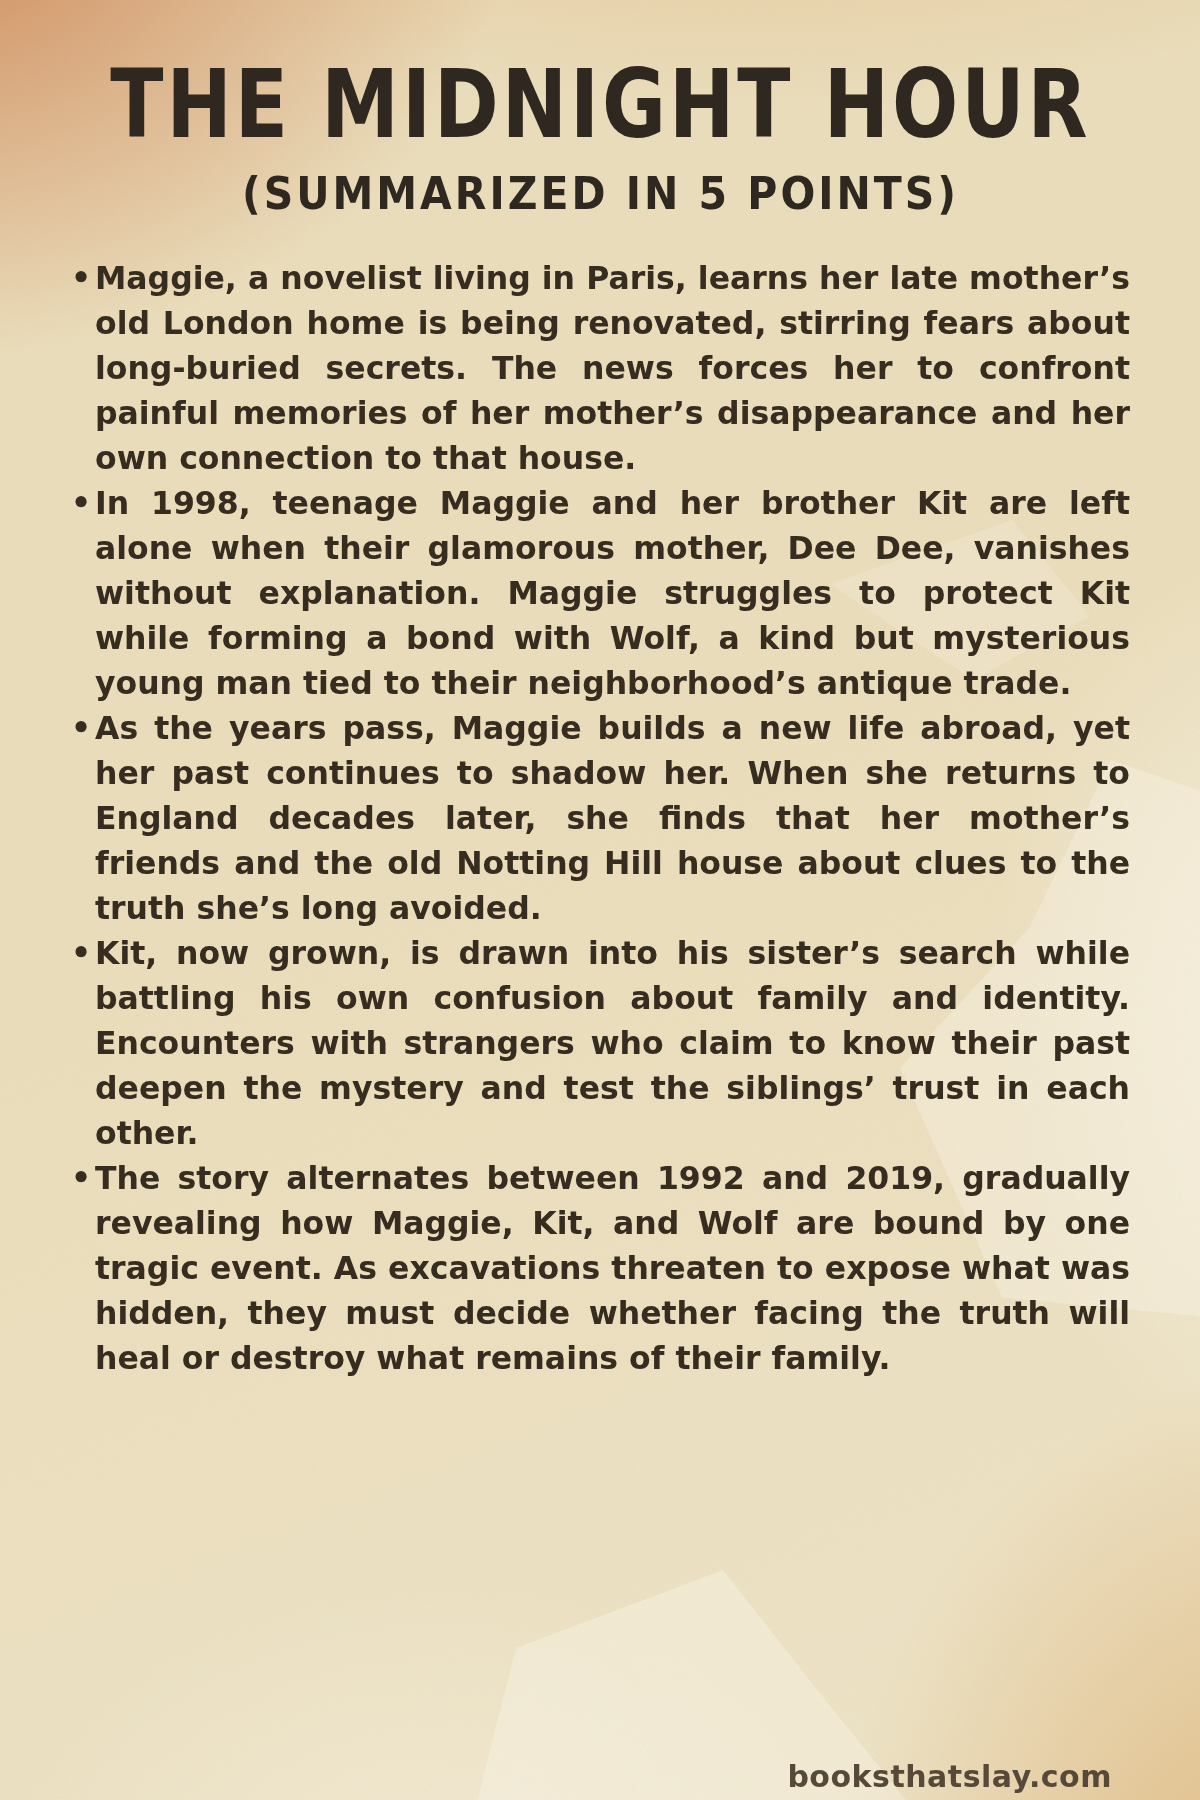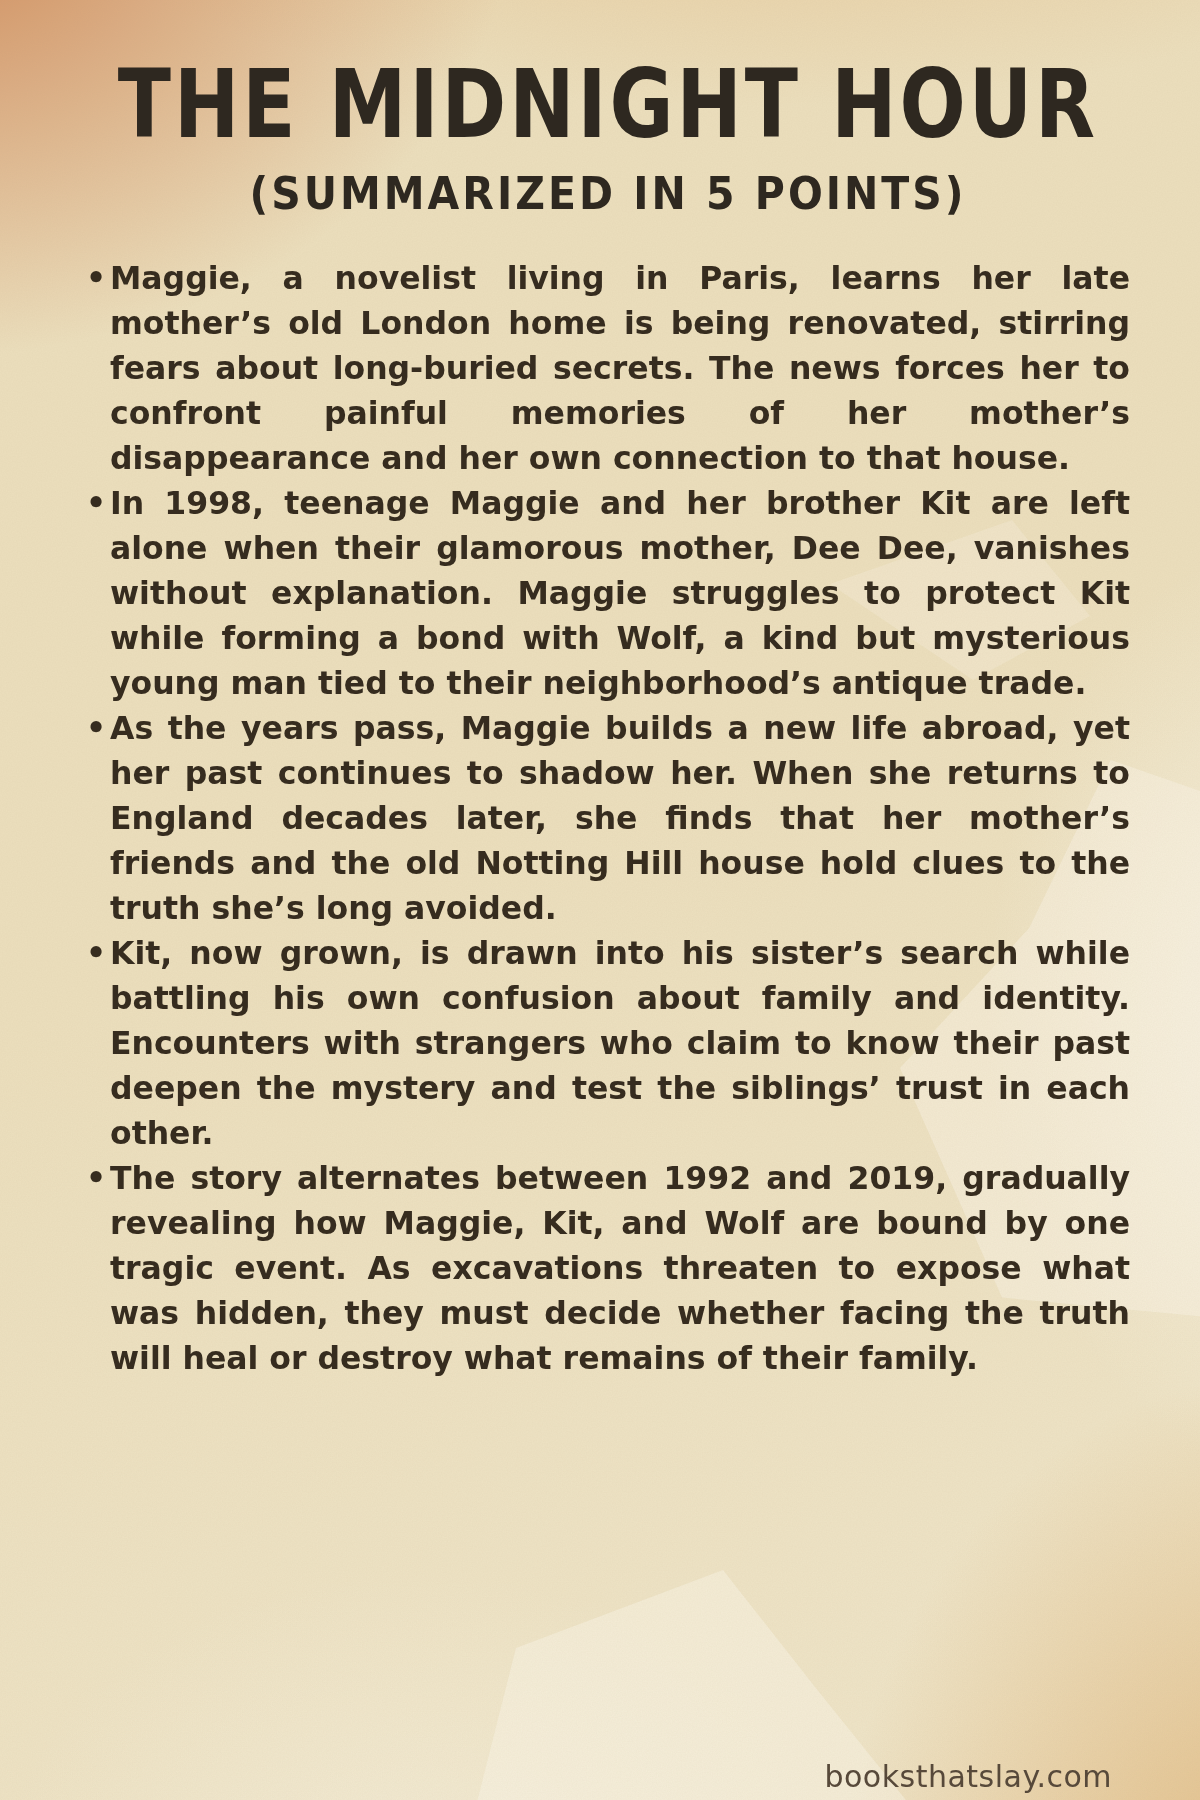--- a/index.html
+++ b/index.html
@@ -25,21 +25,21 @@
   .patch2{ left:470px; bottom:-30px; width:460px; height:260px;
     background:rgba(250,246,233,0.45);
     clip-path:polygon(10% 30%, 55% 0, 75% 45%, 100% 100%, 0 100%);
   }
   .patch3{ right:110px; top:520px; width:260px; height:160px;
     background:rgba(248,242,226,0.30);
     clip-path:polygon(0 40%, 70% 0, 100% 60%, 55% 100%);
   }
   .grain{position:absolute;inset:0;pointer-events:none;}
 
-  .content{position:relative;z-index:2;padding:56px 0 0 16px;}
+  .content{position:relative;z-index:2;padding:56px 0 0 1px;}
 
   .title{
     margin:0;
     text-align:center;
     font-size:78px;
     font-weight:800;
     letter-spacing:3px;
     line-height:1;
     color:var(--c-title,#2e2820);
     transform:scaleY(1.22);
@@ -76,21 +76,21 @@
     position:absolute;
     left:-2px;top:0;
     font-size:31.5px;
     line-height:45px;
   }
   .watermark{
     position:absolute;
     right:88px;bottom:6px;
     z-index:2;
     font-size:30px;
-    font-weight:400;
+    font-weight:700;
     color:var(--c-watermark,#57493a);
     letter-spacing:0.5px;
   }
 </style>
 </head>
 <body>
 
 <div class="page">
 
   <div class="patch patch1"></div>
@@ -113,21 +113,21 @@
       <li>
         <span class="dot">•</span>
         <span>Maggie, a novelist living in Paris, learns her late mother’s old London home is being renovated, stirring fears about long-buried secrets. The news forces her to confront painful memories of her mother’s disappearance and her own connection to that house.</span>
       </li>
       <li>
         <span class="dot">•</span>
         <span>In 1998, teenage Maggie and her brother Kit are left alone when their glamorous mother, Dee Dee, vanishes without explanation. Maggie struggles to protect Kit while forming a bond with Wolf, a kind but mysterious young man tied to their neighborhood’s antique trade.</span>
       </li>
       <li>
         <span class="dot">•</span>
-        <span>As the years pass, Maggie builds a new life abroad, yet her past continues to shadow her. When she returns to England decades later, she finds that her mother’s friends and the old Notting Hill house hold clues to the truth she’s long avoided.</span>
+        <span>As the years pass, Maggie builds a new life abroad, yet her past continues to shadow her. When she returns to England decades later, she finds that her mother’s friends and the old Notting Hill house about clues to the truth she’s long avoided.</span>
       </li>
       <li>
         <span class="dot">•</span>
         <span>Kit, now grown, is drawn into his sister’s search while battling his own confusion about family and identity. Encounters with strangers who claim to know their past deepen the mystery and test the siblings’ trust in each other.</span>
       </li>
       <li>
         <span class="dot">•</span>
         <span>The story alternates between 1992 and 2019, gradually revealing how Maggie, Kit, and Wolf are bound by one tragic event. As excavations threaten to expose what was hidden, they must decide whether facing the truth will heal or destroy what remains of their family.</span>
       </li>
     </ul>

